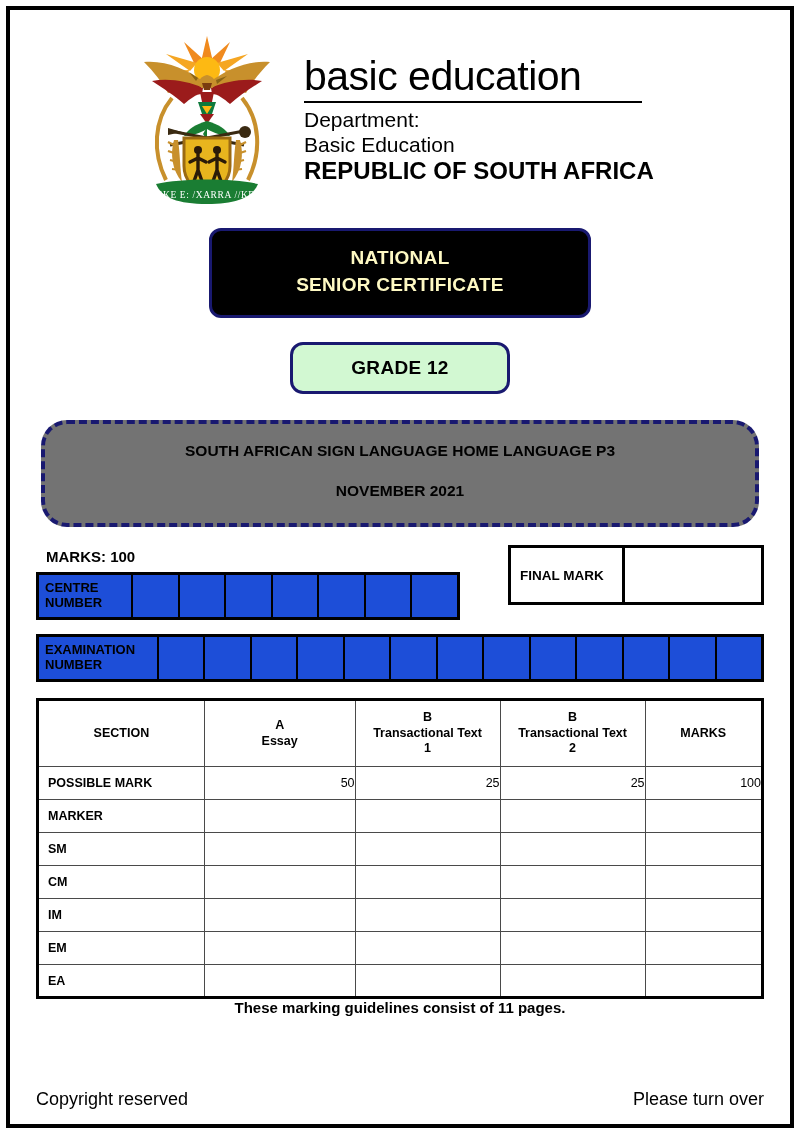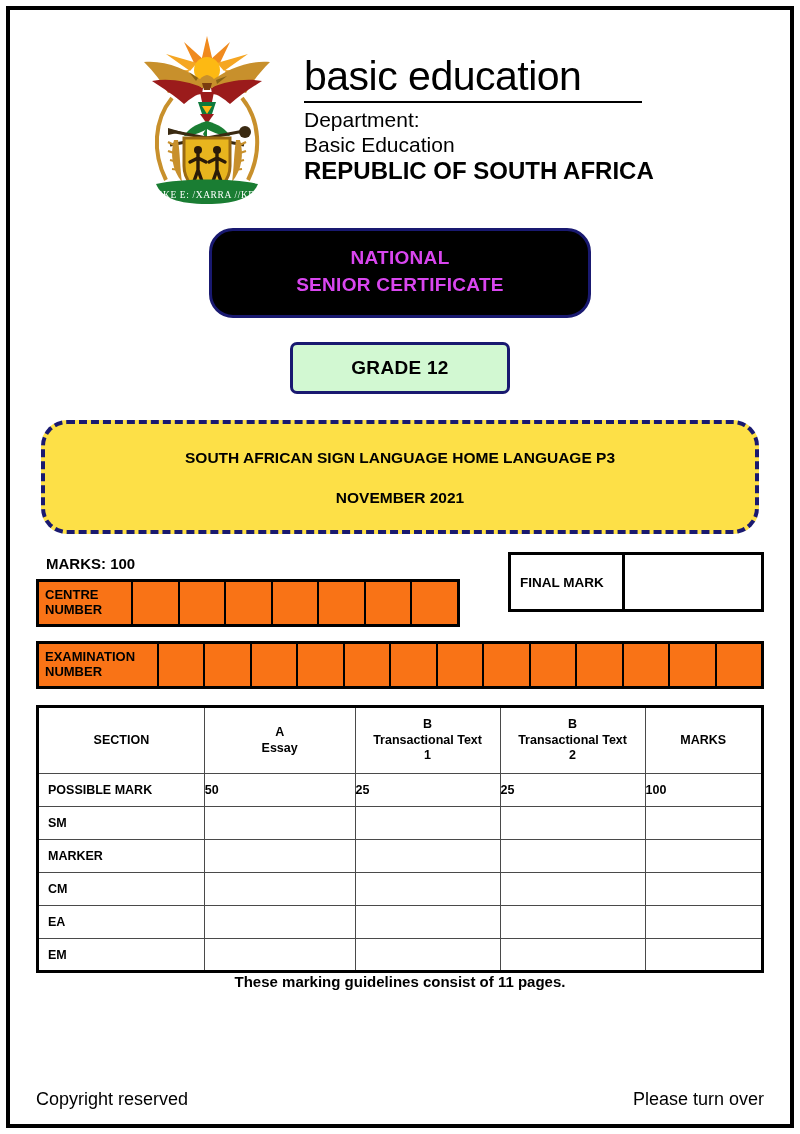--- a/index.html
+++ b/index.html
@@ -68,50 +68,50 @@
     font-weight: bold;
     white-space: nowrap;
   }
 
   
   .nsc-wrap { text-align: center; margin-top: 22px; }
   .nsc {
     display: inline-block;
     background: #000000;
     border: 3px solid #191970;
-    border-radius: 24px;
-    color: #d946ef;
+    border-radius: 12px;
+    color: #fef9c3;
     font-weight: bold;
     font-size: 19px;
     line-height: 1.42;
     padding: 14px 84px 16px 84px;
     letter-spacing: 0.3px;
   }
 
   
   .grade-wrap { text-align: center; margin-top: 24px; }
   .grade {
     display: inline-block;
     background: #d2f8d2;
     border: 3px solid #191970;
-    border-radius: 7px;
+    border-radius: 13px;
     font-weight: bold;
     font-size: 19px;
     padding: 12px 58px;
     letter-spacing: 0.3px;
   }
 
   
   .subject-wrap { margin-top: 26px; padding: 0 5px; }
   .subject {
-    background: #fde047;
+    background: #737373;
     border: 4px dashed #191970;
     border-radius: 26px;
     text-align: center;
-    padding: 25px 16px 24px 16px;
+    padding: 18px 16px 24px 16px;
   }
   .subject-line {
     font-weight: bold;
     font-size: 15.5px;
     line-height: 1.1;
   }
   .subject-line + .subject-line { margin-top: 23px; }
 
   
   .marks-label {
@@ -124,21 +124,21 @@
   
   .num-row {
     position: relative;
     margin-top: 7px;
     height: 48px;
   }
   .boxgrid {
     display: flex;
     border: 3px solid #000;
     height: 48px;
-    background: #f97316;
+    background: #1d4ed8;
   }
   .boxgrid .lbl {
     display: flex;
     align-items: center;
     font-weight: bold;
     font-size: 13px;
     line-height: 1.14;
     padding: 0 6px;
     border-right: 2px solid #000;
   }
@@ -192,22 +192,22 @@
     line-height: 1.25;
     padding: 0 4px;
   }
   table.marks td.rowlbl {
     font-weight: bold;
     text-align: left;
     padding-left: 9px;
     height: 33px;
   }
   table.marks td.val {
-    text-align: left;
-    font-weight: bold;
+    text-align: right;
+    font-weight: normal;
     margin-left: 46px;
   }
   table.marks td.blank { }
   col.c1 { width: 23%; }
   col.c2 { width: 20.8%; }
   col.c3 { width: 20%; }
   col.c4 { width: 20%; }
   col.c5 { width: 16.2%; }
 
   
@@ -422,49 +422,56 @@
     </thead>
     <tbody>
       <tr>
         <td class="rowlbl">POSSIBLE MARK</td>
         <td class="val">50</td>
         <td class="val">25</td>
         <td class="val">25</td>
         <td class="val">100</td>
       </tr>
       <tr>
+        <td class="rowlbl">MARKER</td>
+        <td class="blank"></td>
+        <td class="blank"></td>
+        <td class="blank"></td>
+        <td class="blank"></td>
+      </tr>
+      <tr>
         <td class="rowlbl">SM</td>
         <td class="blank"></td>
         <td class="blank"></td>
         <td class="blank"></td>
         <td class="blank"></td>
       </tr>
       <tr>
-        <td class="rowlbl">MARKER</td>
-        <td class="blank"></td>
-        <td class="blank"></td>
-        <td class="blank"></td>
-        <td class="blank"></td>
-      </tr>
-      <tr>
         <td class="rowlbl">CM</td>
         <td class="blank"></td>
         <td class="blank"></td>
         <td class="blank"></td>
         <td class="blank"></td>
       </tr>
       <tr>
+        <td class="rowlbl">IM</td>
+        <td class="blank"></td>
+        <td class="blank"></td>
+        <td class="blank"></td>
+        <td class="blank"></td>
+      </tr>
+      <tr>
+        <td class="rowlbl">EM</td>
+        <td class="blank"></td>
+        <td class="blank"></td>
+        <td class="blank"></td>
+        <td class="blank"></td>
+      </tr>
+      <tr>
         <td class="rowlbl">EA</td>
-        <td class="blank"></td>
-        <td class="blank"></td>
-        <td class="blank"></td>
-        <td class="blank"></td>
-      </tr>
-      <tr>
-        <td class="rowlbl">EM</td>
         <td class="blank"></td>
         <td class="blank"></td>
         <td class="blank"></td>
         <td class="blank"></td>
       </tr>
     </tbody>
   </table>
 
   <div class="pages-note">These marking guidelines consist of 11 pages.</div>
 

